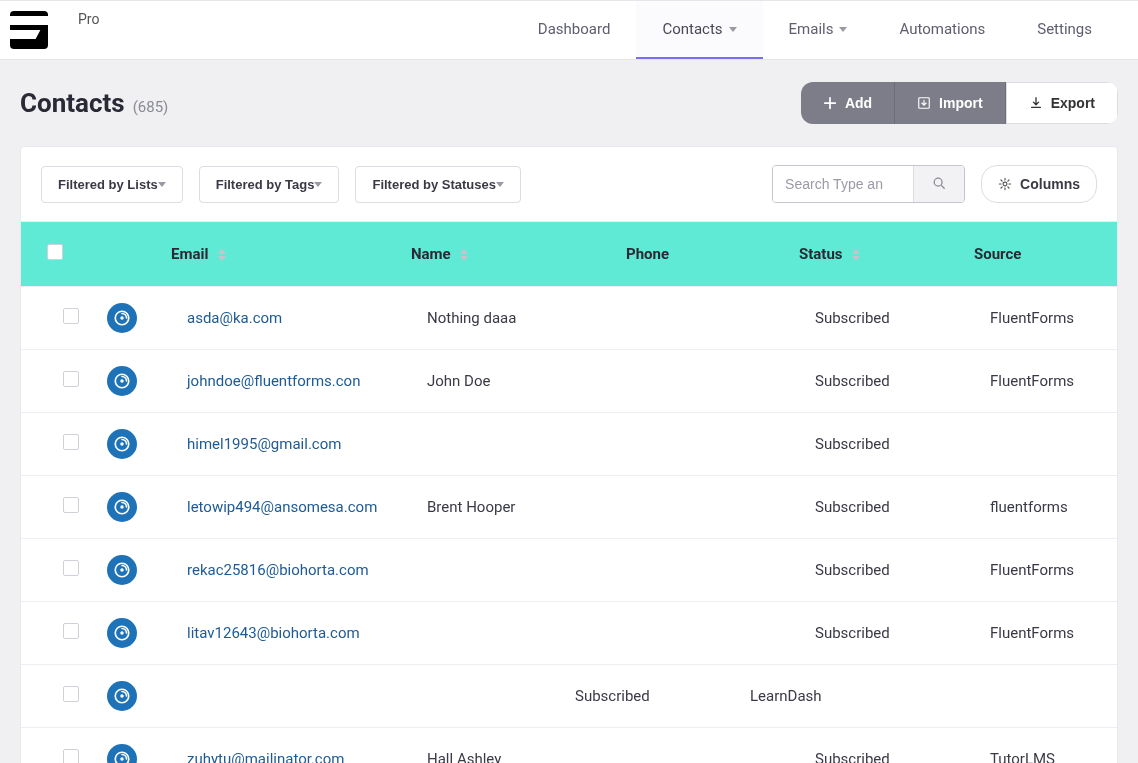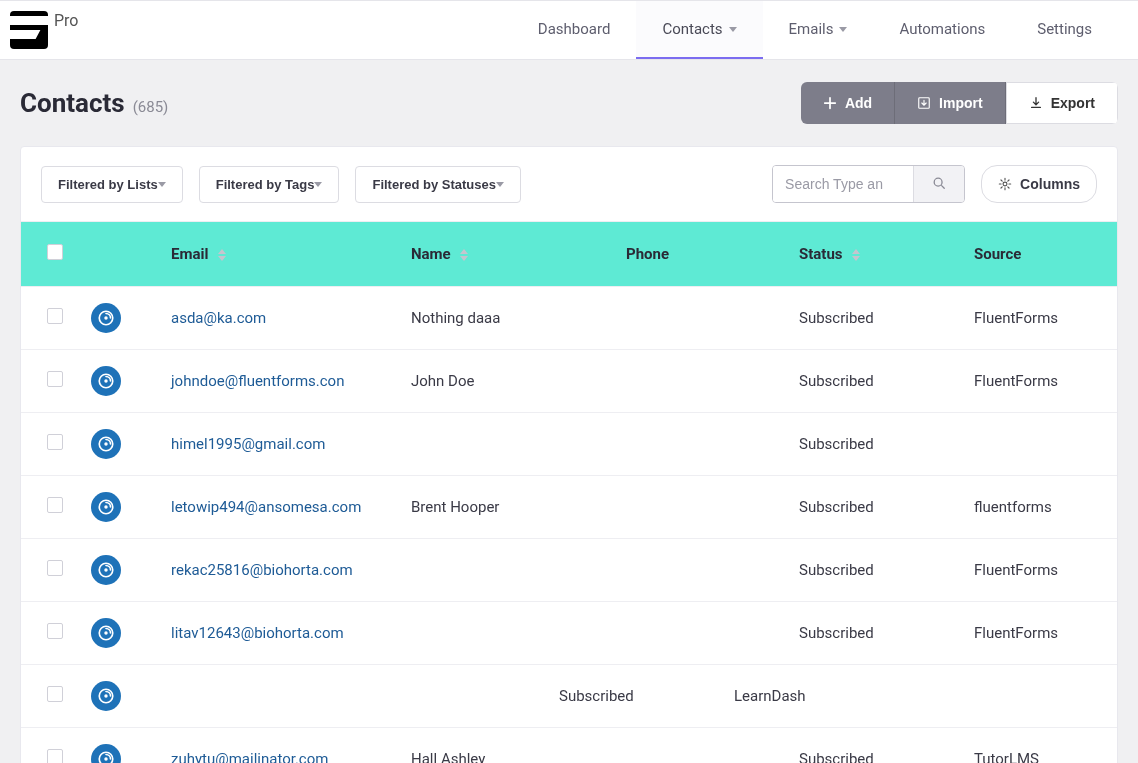--- a/index.html
+++ b/index.html
@@ -45,22 +45,23 @@
     content: '';
     position: absolute;
     width: 40px;
     height: 9px;
     background: #fff;
     top: 19px;
     left: -12px;
     transform: skewX(-28deg);
   }
   .pro-label {
-    font-size: 16px;
+    font-size: 14px;
     color: #555;
+    margin-left: 24px;
   }
   .nav {
     display: flex;
     margin-left: auto;
     margin-right: 20px;
     height: 100%;
   }
   .nav-item {
     display: flex;
     align-items: center;
@@ -100,21 +101,21 @@
     font-size: 26px;
     font-weight: 700;
     color: #2a2a36;
   }
   .count {
     font-size: 15px;
     color: #8a8a95;
   }
   .btn-group {
     display: flex;
-    border-radius: 6px;
+    border-radius: 12px;
     overflow: hidden;
   }
   .btn {
     display: inline-flex;
     align-items: center;
     gap: 8px;
     font-size: 14px;
     font-weight: 600;
     padding: 12px 22px;
     cursor: pointer;
@@ -208,21 +209,21 @@
     gap: 2px;
     vertical-align: middle;
   }
   .sort-icon span { width: 0; height: 0; }
   .sort-up { border-left: 4px solid transparent; border-right: 4px solid transparent; border-bottom: 5px solid #c5c5ce; }
   .sort-down { border-left: 4px solid transparent; border-right: 4px solid transparent; border-top: 5px solid #c5c5ce; }
   .row {
     display: flex;
     align-items: center;
     border-top: 1px solid #eeeef2;
-    padding: 16px 0;
+    padding: 16px 16px;
     font-size: 15px;
   }
   .row .col-email { color: #1e5b96; cursor: pointer; }
   .row .col-name,
   .row .col-status,
   .row .col-source,
   .row .col-phone { color: #3a3a46; }
   .checkbox {
     width: 16px;
     height: 16px;

